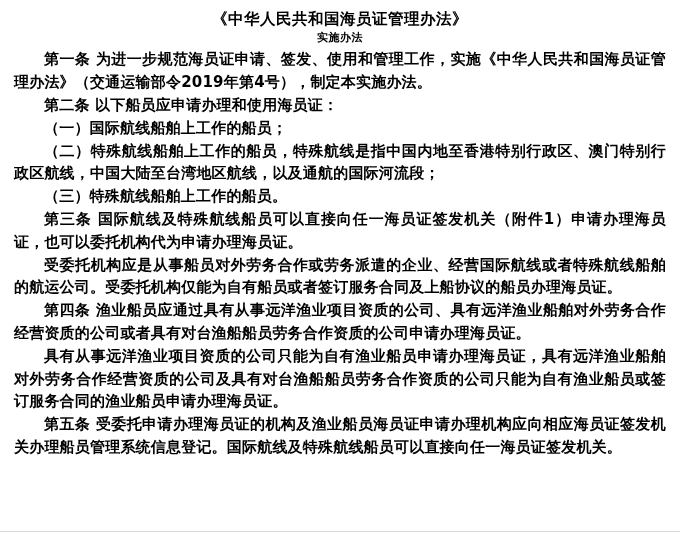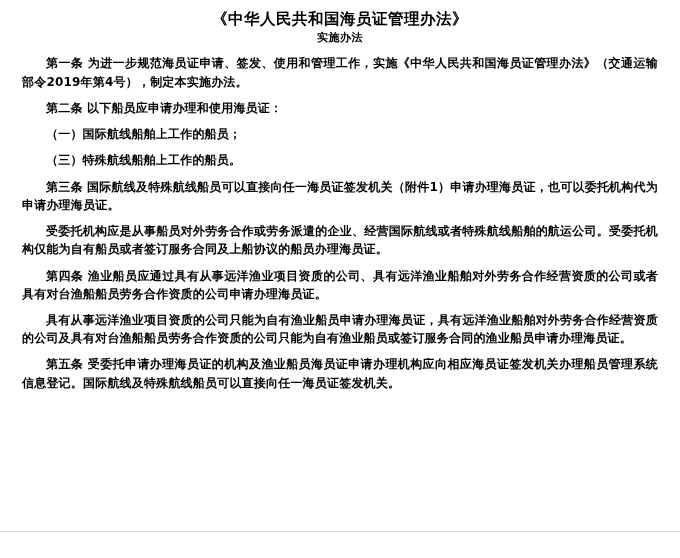--- a/index.html
+++ b/index.html
@@ -30,27 +30,27 @@
   }
   .doc-subtitle {
     text-align: center;
     font-size: 11px;
     font-weight: bold;
     line-height: 1.45;
     letter-spacing: 0.5px;
     margin-bottom: 2px;
   }
   .para {
-    font-size: 12px;
+    font-size: 15px;
     line-height: 1.52;
     text-align: justify;
     text-justify: inter-ideograph;
     text-indent: 2em;
     font-weight: bold;
-    margin: 8px;
+    margin: 0;
     letter-spacing: 0.2px;
   }
   .divider {
     position: absolute;
     left: 0;
     right: 0;
     bottom: 26px;
     border-top: 1px solid #d9d9d9;
   }
   .bottom-space {
@@ -61,20 +61,21 @@
 <body>
 
 <div class="page">
 
   <div class="doc-title">《中华人民共和国海员证管理办法》</div>
   <div class="doc-subtitle">实施办法</div>
 
   <p class="para">第一条  为进一步规范海员证申请、签发、使用和管理工作，实施《中华人民共和国海员证管理办法》（交通运输部令2019年第4号），制定本实施办法。</p>
   <p class="para">第二条  以下船员应申请办理和使用海员证：</p>
   <p class="para">（一）国际航线船舶上工作的船员；</p>
+  <p class="para">（二）特殊航线船舶上工作的船员，特殊航线是指中国内地至香港特别行政区、澳门特别行政区航线，中国大陆至台湾地区航线，以及通航的国际河流段；</p>
   <p class="para">（三）特殊航线船舶上工作的船员。</p>
   <p class="para">第三条  国际航线及特殊航线船员可以直接向任一海员证签发机关（附件1）申请办理海员证，也可以委托机构代为申请办理海员证。</p>
   <p class="para">受委托机构应是从事船员对外劳务合作或劳务派遣的企业、经营国际航线或者特殊航线船舶的航运公司。受委托机构仅能为自有船员或者签订服务合同及上船协议的船员办理海员证。</p>
   <p class="para">第四条  渔业船员应通过具有从事远洋渔业项目资质的公司、具有远洋渔业船舶对外劳务合作经营资质的公司或者具有对台渔船船员劳务合作资质的公司申请办理海员证。</p>
   <p class="para">具有从事远洋渔业项目资质的公司只能为自有渔业船员申请办理海员证，具有远洋渔业船舶对外劳务合作经营资质的公司及具有对台渔船船员劳务合作资质的公司只能为自有渔业船员或签订服务合同的渔业船员申请办理海员证。</p>
   <p class="para">第五条  受委托申请办理海员证的机构及渔业船员海员证申请办理机构应向相应海员证签发机关办理船员管理系统信息登记。国际航线及特殊航线船员可以直接向任一海员证签发机关。</p>
 
   <div class="bottom-space"></div>
   <div class="divider"></div>
 

